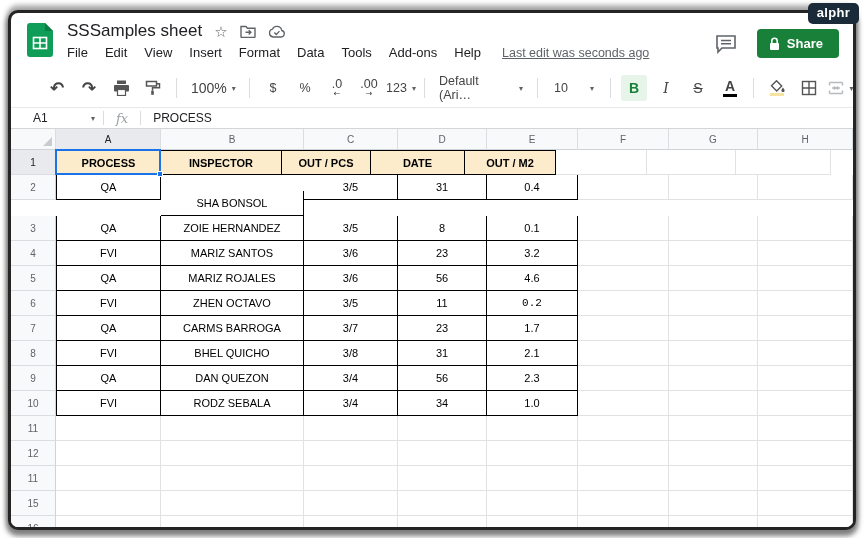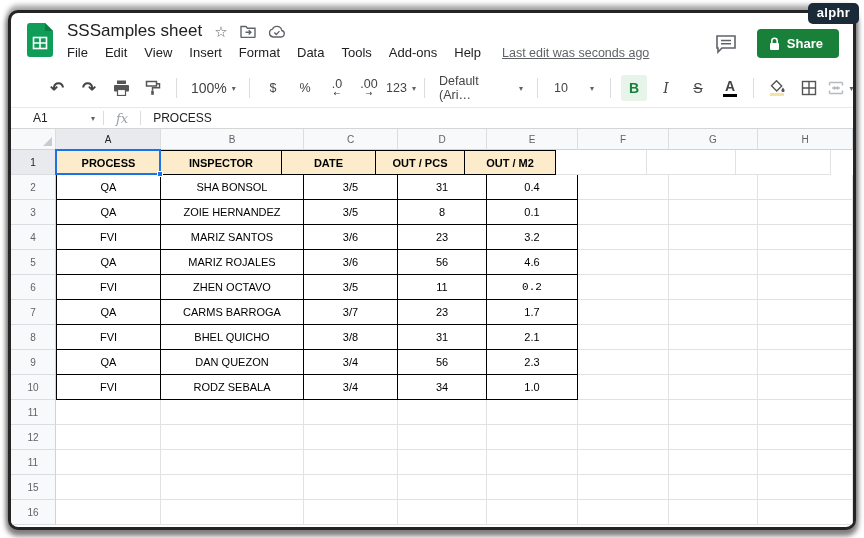--- a/index.html
+++ b/index.html
@@ -249,31 +249,31 @@
           <div class="chcell" style="width: 89px;">D</div>
           <div class="chcell" style="width: 91px;">E</div>
           <div class="chcell" style="width: 91px;">F</div>
           <div class="chcell" style="width: 89px;">G</div>
           <div class="chcell" style="width: 95px;">H</div>
         </div>
         <div class="grow">
           <div class="rhcell selhdr">1</div>
           <div class="cell t tl tt th" style="width: 105px;">PROCESS</div>
           <div class="cell t tt th" style="width: 121px;">INSPECTOR</div>
+          <div class="cell t tt th" style="width: 89px;">OUT / PCS</div>
           <div class="cell t tt th" style="width: 94px;">DATE</div>
-          <div class="cell t tt th" style="width: 89px;">OUT / PCS</div>
           <div class="cell t tt th" style="width: 91px;">OUT / M2</div>
           <div class="cell empty" style="width: 91px;"></div>
           <div class="cell empty" style="width: 89px;"></div>
           <div class="cell empty" style="width: 95px;"></div>
         </div>
         <div class="grow">
           <div class="rhcell">2</div>
           <div class="cell t tl" style="width: 105px;">QA</div>
-          <div class="cell t" style="width: 143px;">SHA BONSOL</div>
+          <div class="cell t" style="width: 143px; margin-top: 16px;">SHA BONSOL</div>
           <div class="cell t" style="width: 94px;">3/5</div>
           <div class="cell t" style="width: 89px;">31</div>
           <div class="cell t" style="width: 91px;">0.4</div>
           <div class="cell empty" style="width: 91px;"></div>
           <div class="cell empty" style="width: 89px;"></div>
           <div class="cell empty" style="width: 95px;"></div>
         </div>
         <div class="grow">
           <div class="rhcell">3</div>
           <div class="cell t tl" style="width: 105px;">QA</div>

